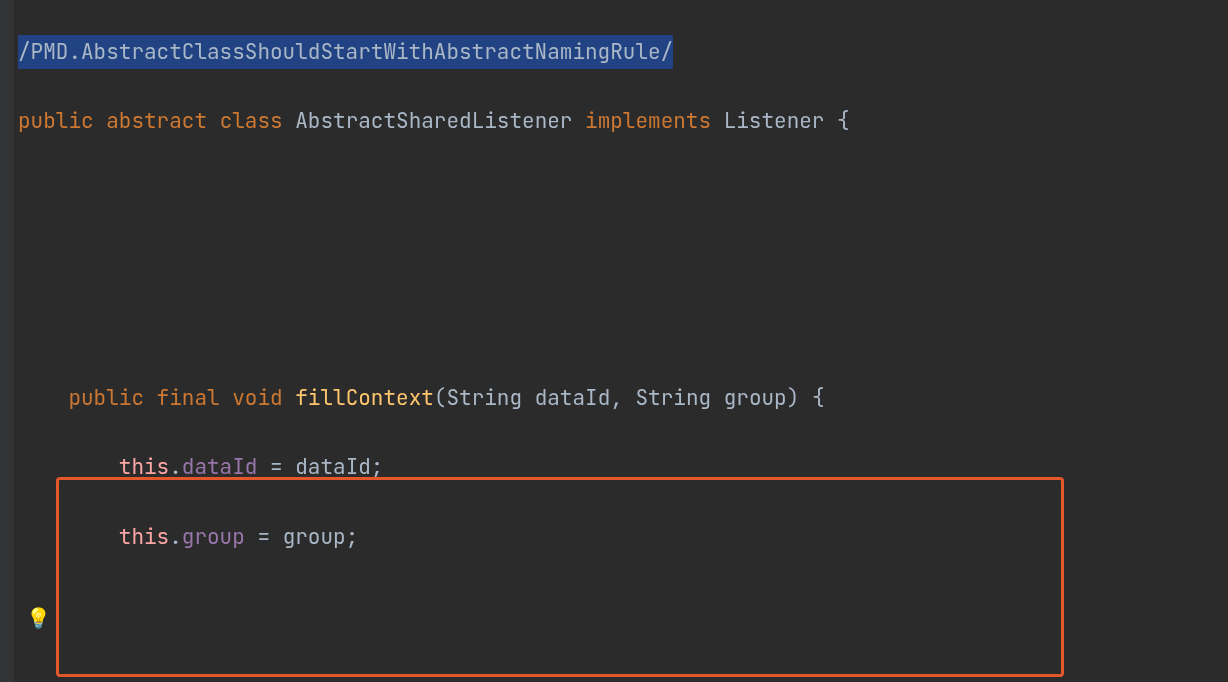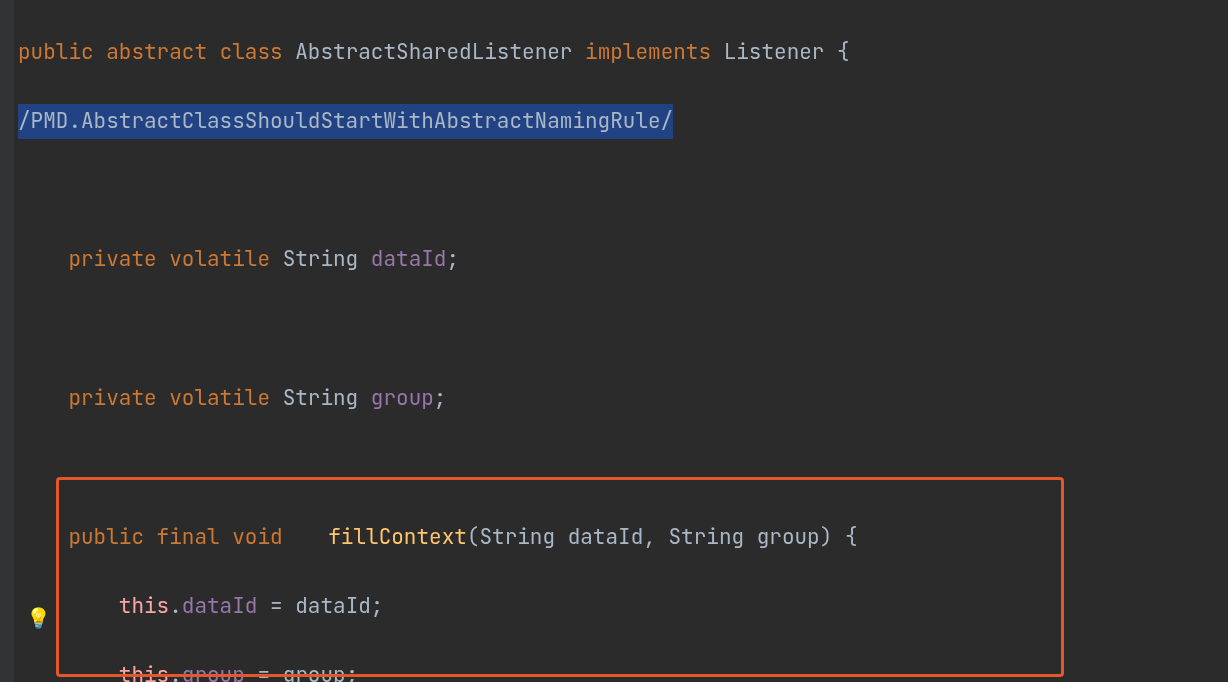--- a/index.html
+++ b/index.html
@@ -34,21 +34,21 @@
     font-size:20px;
     pointer-events:auto;
   }
   .line { display:block; white-space:pre; }
   .blank { height:1.65em; }
   .indent { display:inline-block; }
   .w1 { width:4ch; }
   .w2 { width:8ch; }
 
   .kw   { color:#cc7832; }
-  .mname{ color:#ffc66d;margin-left:33px; }
+  .mname{ color:#ffc66d; }
   .field{ color:#9876aa; }
   .punc { color:#a9b7c6; }
   .this { color:#fca5a5; }
   .param{ color:#a9b7c6; }
   .plain{ color:#a9b7c6; }
 
   .hl-selected {
     background:#214283;
     color:#a9b7c6;
     display:inline-block;
@@ -64,26 +64,24 @@
     border-radius:4px;
     pointer-events:none;
   }
 </style>
 </head>
 <body>
 
 <div class="gutter"></div>
 
 <div class="editor">
+<span class="line"><span class="hl-selected">/PMD.AbstractClassShouldStartWithAbstractNamingRule/</span></span>
 <span class="line"><span class="kw">public</span> <span class="kw">abstract</span> <span class="kw">class</span> <span class="plain">AbstractSharedListener</span> <span class="kw">implements</span> <span class="plain">Listener</span> <span class="punc">{</span></span>
-<span class="line"><span class="hl-selected">/PMD.AbstractClassShouldStartWithAbstractNamingRule/</span></span>
 <span class="line blank"></span>
-<span class="line"><span class="indent w1"></span><span class="kw">private</span> <span class="kw">volatile</span> <span class="plain">String</span> <span class="field">dataId</span><span class="punc">;</span></span>
 <span class="line blank"></span>
-<span class="line"><span class="indent w1"></span><span class="kw">private</span> <span class="kw">volatile</span> <span class="plain">String</span> <span class="field">group</span><span class="punc">;</span></span>
 <span class="line blank"></span>
 <span class="line"><span class="indent w1"></span><span class="kw">public</span> <span class="kw">final</span> <span class="kw">void</span> <span class="mname">fillContext</span><span class="punc">(</span><span class="plain">String</span> <span class="param">dataId</span><span class="punc">, </span><span class="plain">String</span> <span class="param">group</span><span class="punc">) </span><span class="punc">{</span></span>
 <span class="line"><span class="indent w2"></span><span class="this">this</span><span class="punc">.</span><span class="field">dataId</span><span class="punc"> = </span><span class="param">dataId</span><span class="punc">;</span></span>
 <span class="line"><span class="indent w2"></span><span class="this">this</span><span class="punc">.</span><span class="field">group</span><span class="punc"> = </span><span class="param">group</span><span class="punc">;</span></span>
 
 
 
 
 
 

